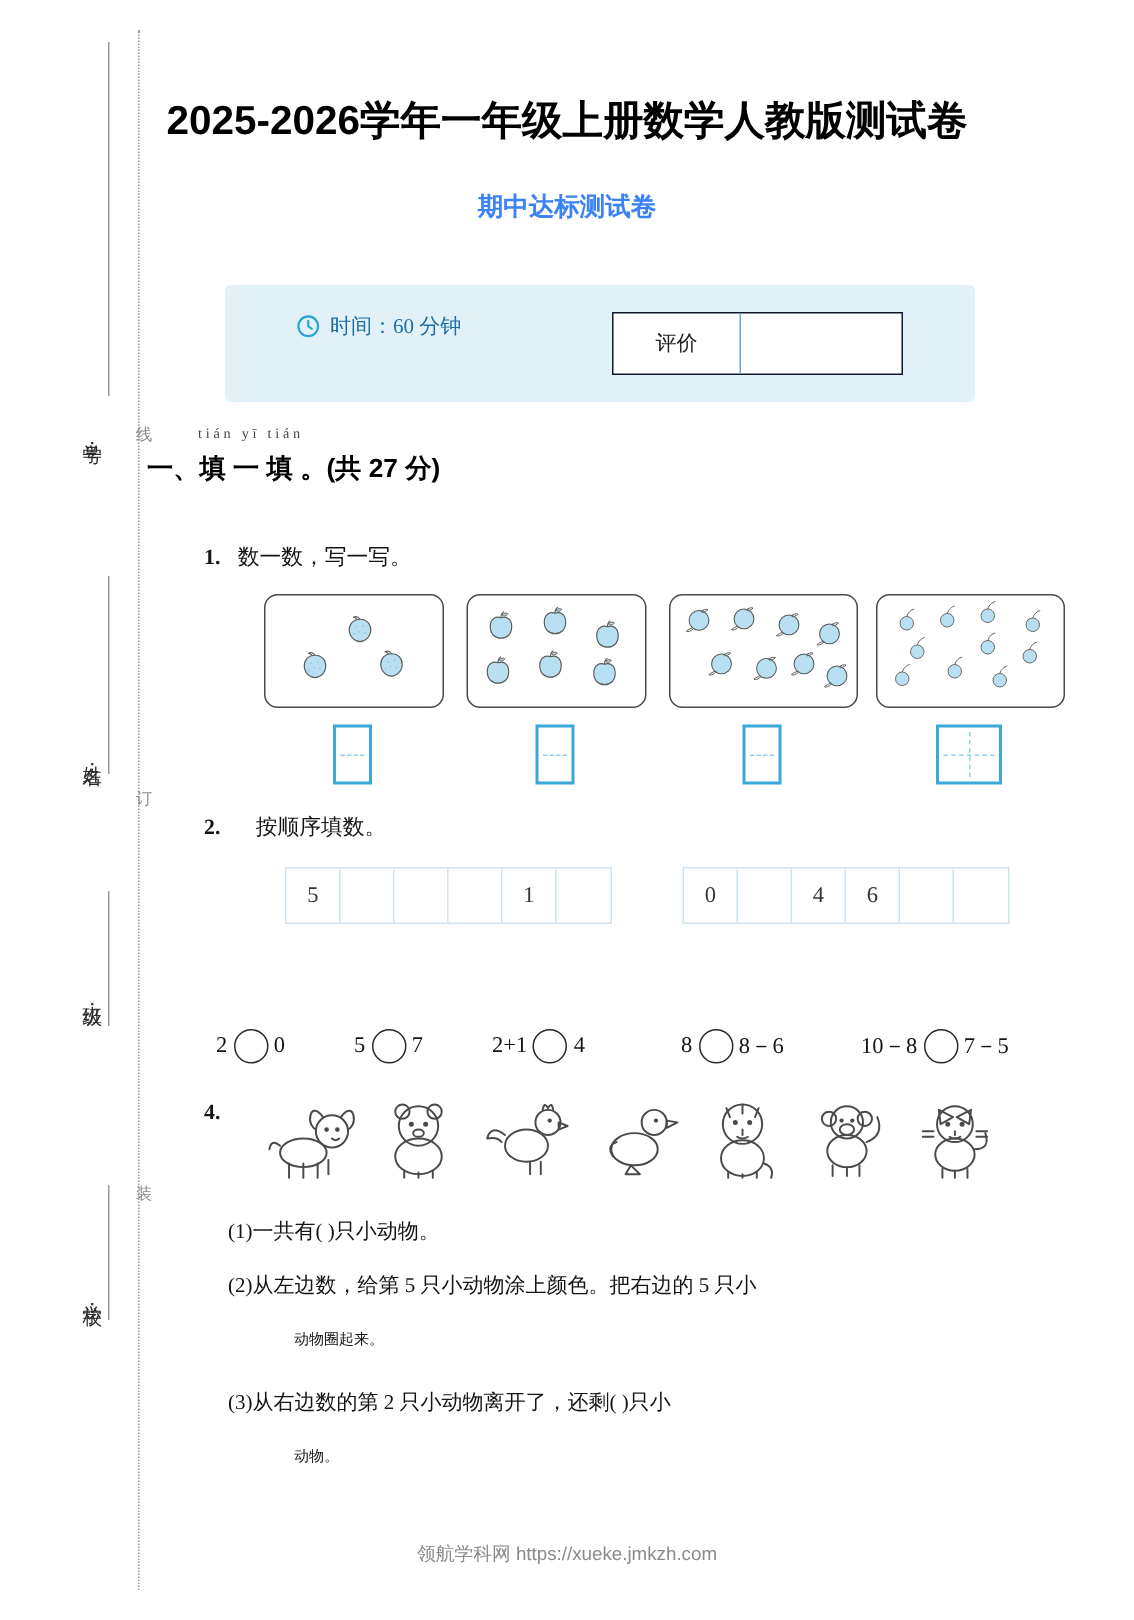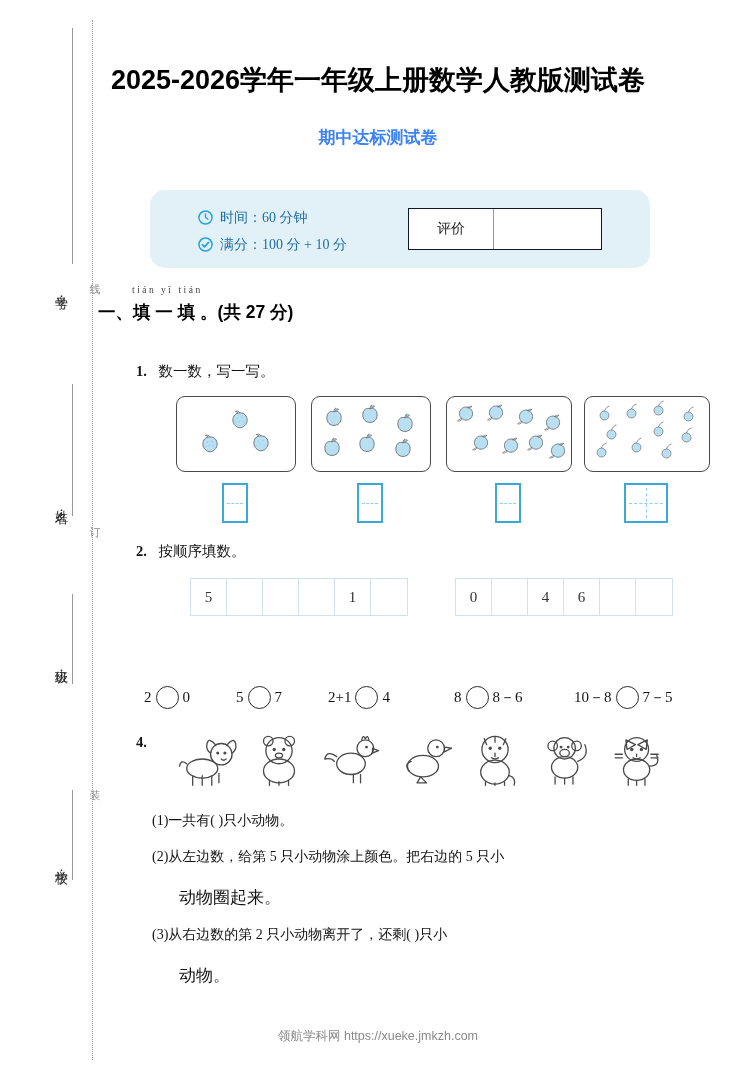--- a/index.html
+++ b/index.html
@@ -26,21 +26,21 @@
   
   .main-title{position:absolute;left:0;right:0;top:62px;text-align:center;
     font-family:"Liberation Sans", sans-serif;
     font-size:27px;font-weight:700;letter-spacing:0px;color:#000;}
   .sub-title{position:absolute;left:0;right:0;top:126px;text-align:center;
     font-family:"Liberation Sans", sans-serif;
     font-size:17px;font-weight:700;color:#3b82f6;}
 
   
   .info-box{position:absolute;left:150px;top:190px;width:500px;height:78px;
-    background:#e2f1f7;border-radius:15px;}
+    background:#e2f1f7;border-radius:4px;}
   .info-lines{position:absolute;left:48px;top:14px;}
   .info-line{display:flex;align-items:center;height:27px;
     color:#1c6ea4;font-size:14px;font-family:"Liberation Serif",serif;}
   .info-ico{width:15px;height:15px;margin-right:7px;flex:none;}
   .eval-table{position:absolute;left:258px;top:18px;width:192px;height:40px;
     display:flex;border:1px solid #0f172a;background:#fff;}
   .eval-cell-l{width:84px;display:flex;align-items:center;justify-content:center;
     border-right:1px solid #6aa9cc;font-size:14px;color:#222;}
   .eval-cell-r{flex:1;}
 
@@ -87,21 +87,21 @@
     white-space:nowrap;}
   .circ{display:inline-block;width:21px;height:21px;border:1.2px solid #2a2a2a;
     border-radius:50%;margin:0 4px;}
 
   
   .animal-row{position:absolute;left:176px;top:728px;width:520px;height:62px;}
   .animal{position:absolute;top:0;width:62px;height:62px;}
 
   .sub-q{position:absolute;left:152px;font-size:14px;color:#141414;
     font-family:"Liberation Serif",serif;white-space:nowrap;}
-  .sub-q2{position:absolute;left:179px;font-size:17px;color:#141414;
+  .sub-q2{position:absolute;left:196px;font-size:10px;color:#141414;
     font-family:"Liberation Serif",serif;white-space:nowrap;}
 
   .footer{position:absolute;left:0;right:0;top:1028px;text-align:center;
     font-size:12.5px;color:#8a8a8a;font-family:"Liberation Sans",sans-serif;}
 </style>
 </head>
 <body>
 
 <div class="page">
 
@@ -126,27 +126,20 @@
   <div class="sub-title">期中达标测试卷</div>
 
   <div class="info-box">
     <div class="info-lines">
       <div class="info-line">
         <svg class="info-ico" viewBox="0 0 16 16">
           <circle cx="8" cy="8" r="7" fill="none" stroke="#2aa4d6" stroke-width="1.6"></circle>
           <path d="M8 4.2V8l2.6 1.8" fill="none" stroke="#2aa4d6" stroke-width="1.5" stroke-linecap="round"></path>
         </svg>
         <span>时间：60 分钟</span>
-      </div>
-      <div class="info-line">
-        <svg class="info-ico" viewBox="0 0 16 16">
-          <circle cx="8" cy="8" r="7" fill="none" stroke="#2aa4d6" stroke-width="1.6"></circle>
-          <path d="M4.6 8.2l2.2 2.3 4.5-4.8" fill="none" stroke="#2aa4d6" stroke-width="1.8" stroke-linecap="round" stroke-linejoin="round"></path>
-        </svg>
-        <span>满分：100 分 + 10 分</span>
       </div>
     </div>
     <div class="eval-table">
       <div class="eval-cell-l">评价</div>
       <div class="eval-cell-r"></div>
     </div>
   </div>
 
   <div class="sec-wrap">
     <div class="pinyin">tián yī tián</div>
@@ -316,21 +309,21 @@
         <div class="hline"></div>
       </div>
       <div class="ans-cell wide" style="left: 448px;">
         <div class="hline"></div>
         <div class="vline"></div>
       </div>
     </div>
 
   <div class="q" style="left:136px;top:542px;">
     <span class="qnum">2.</span>
-    <span class="qtext" style="margin-left:8px;">按顺序填数。</span>
+    <span class="qtext" style="margin-left:20px;">按顺序填数。</span>
   </div>
   <div class="seq" id="seq-left" style="left:190px;">
       <div class="seq-cell">5</div>
       <div class="seq-cell"></div>
       <div class="seq-cell"></div>
       <div class="seq-cell"></div>
       <div class="seq-cell">1</div>
       <div class="seq-cell"></div>
     </div>
   <div class="seq" id="seq-right" style="left:455px;">

